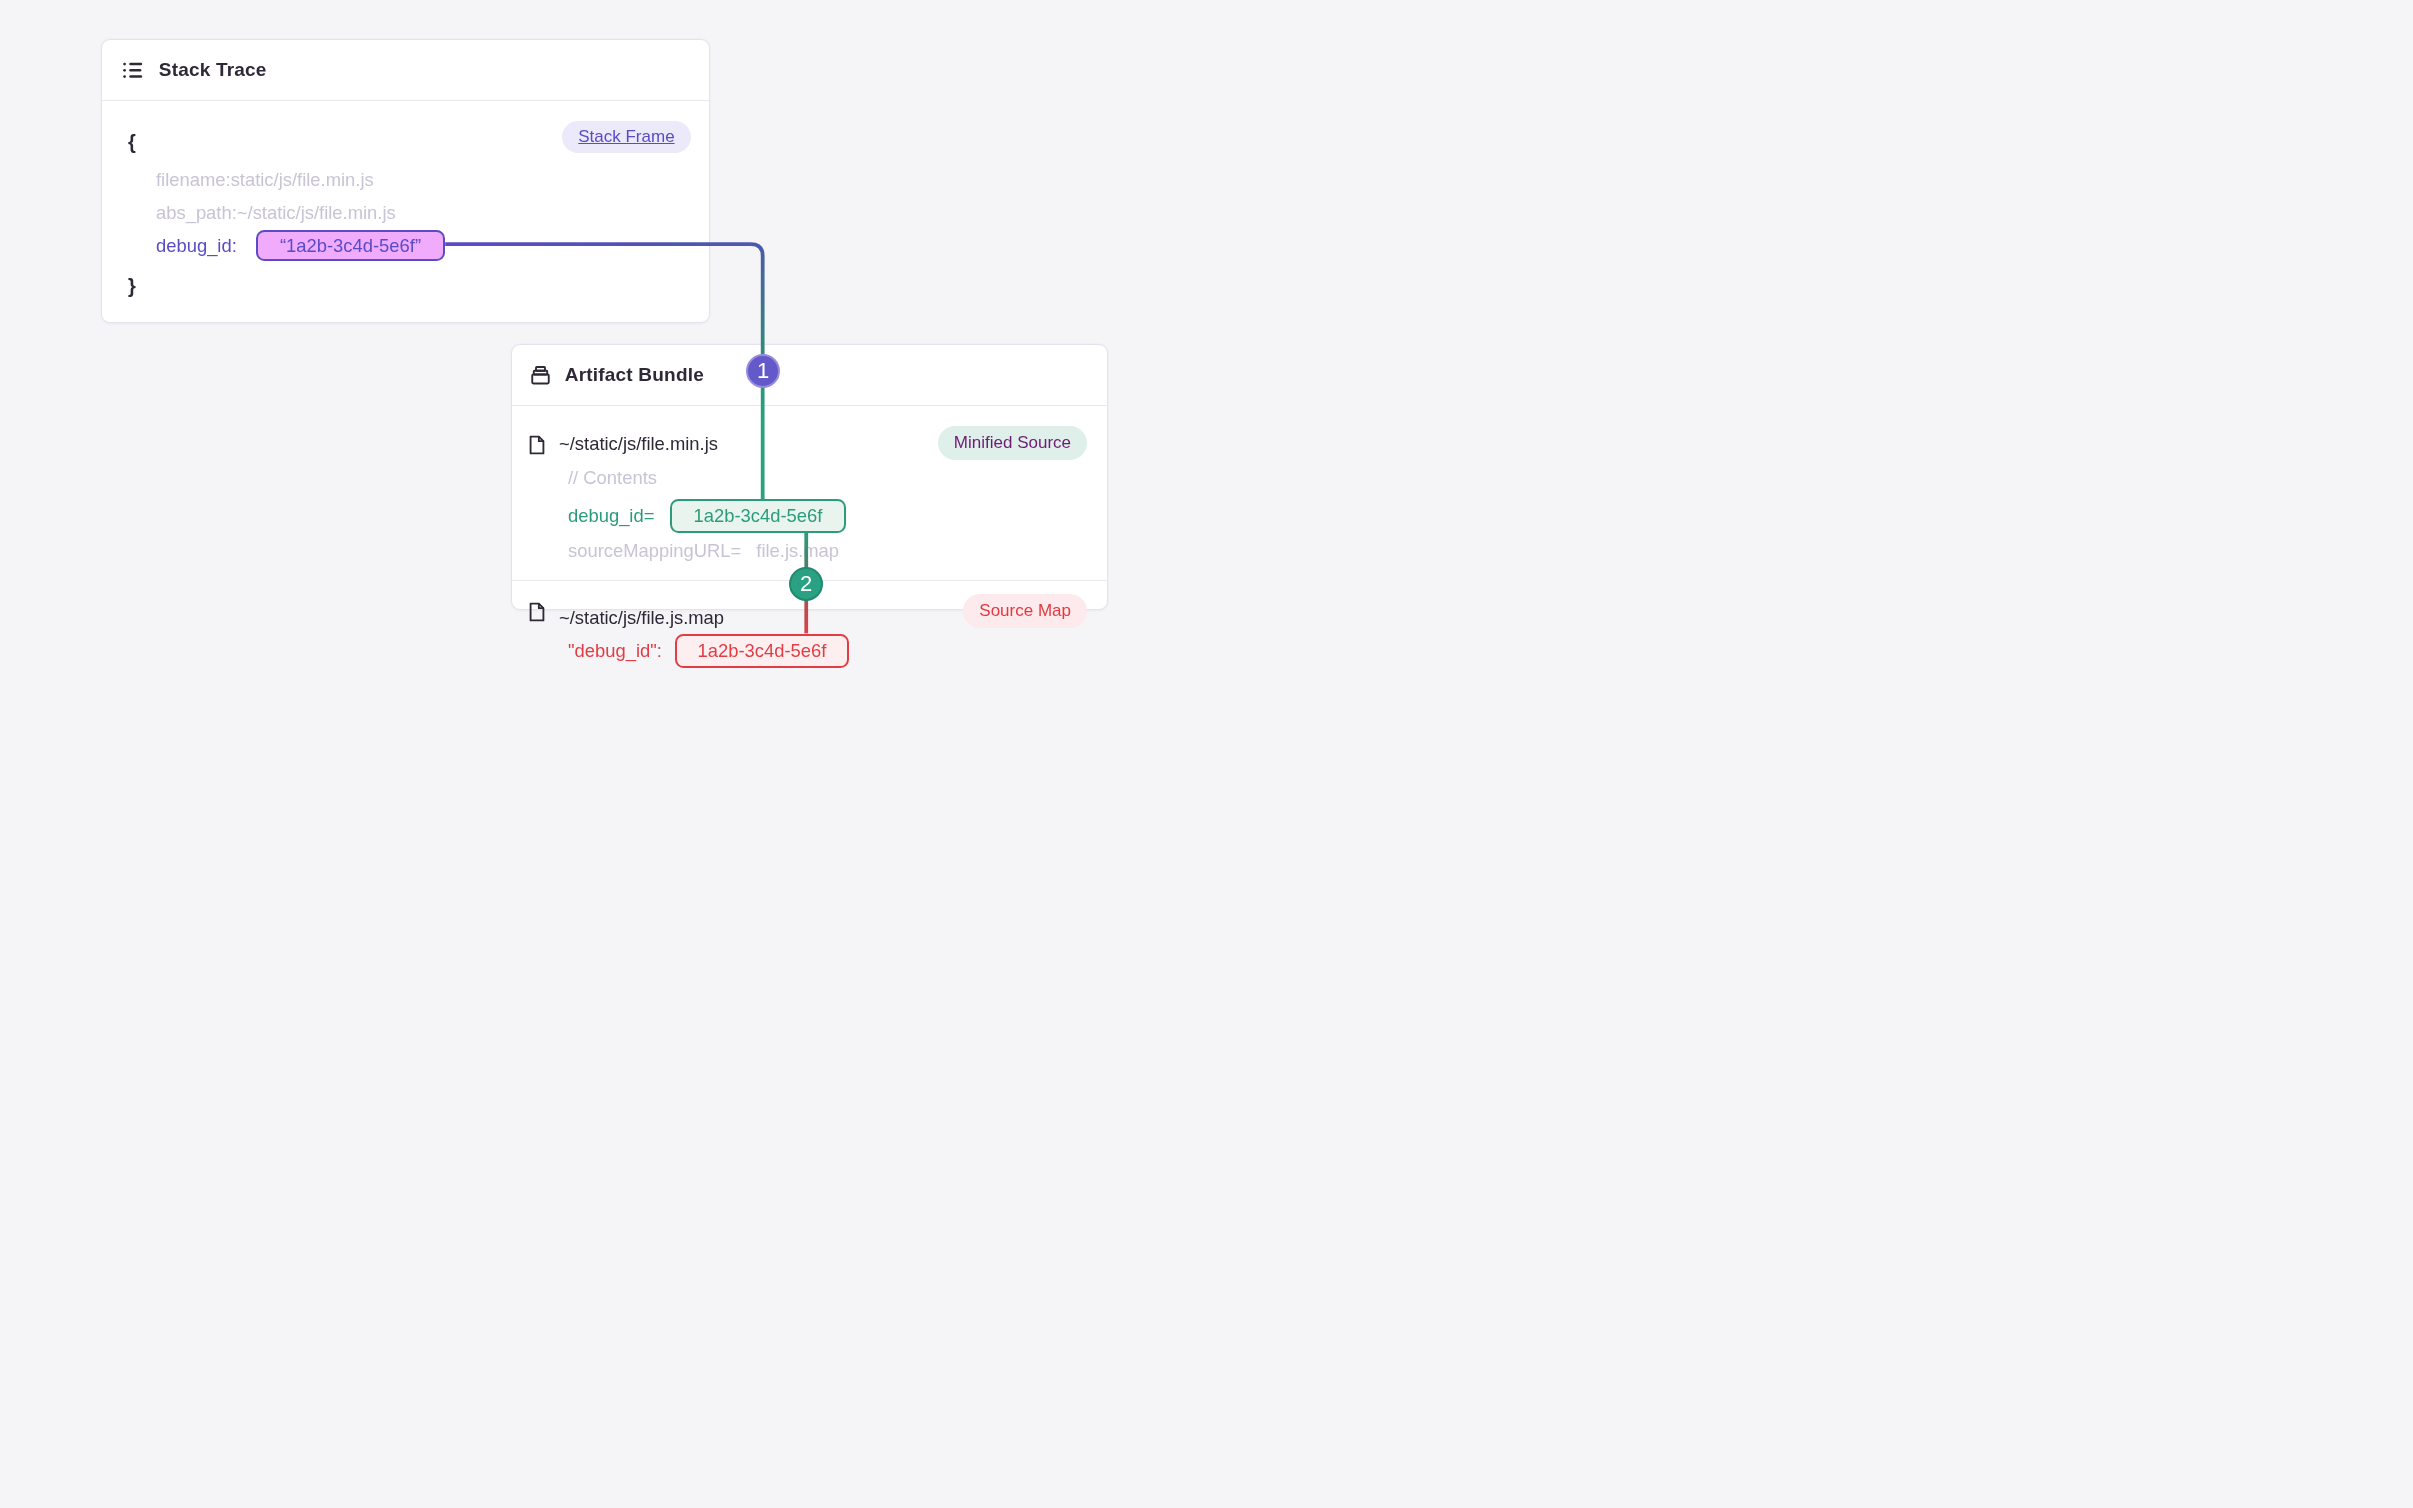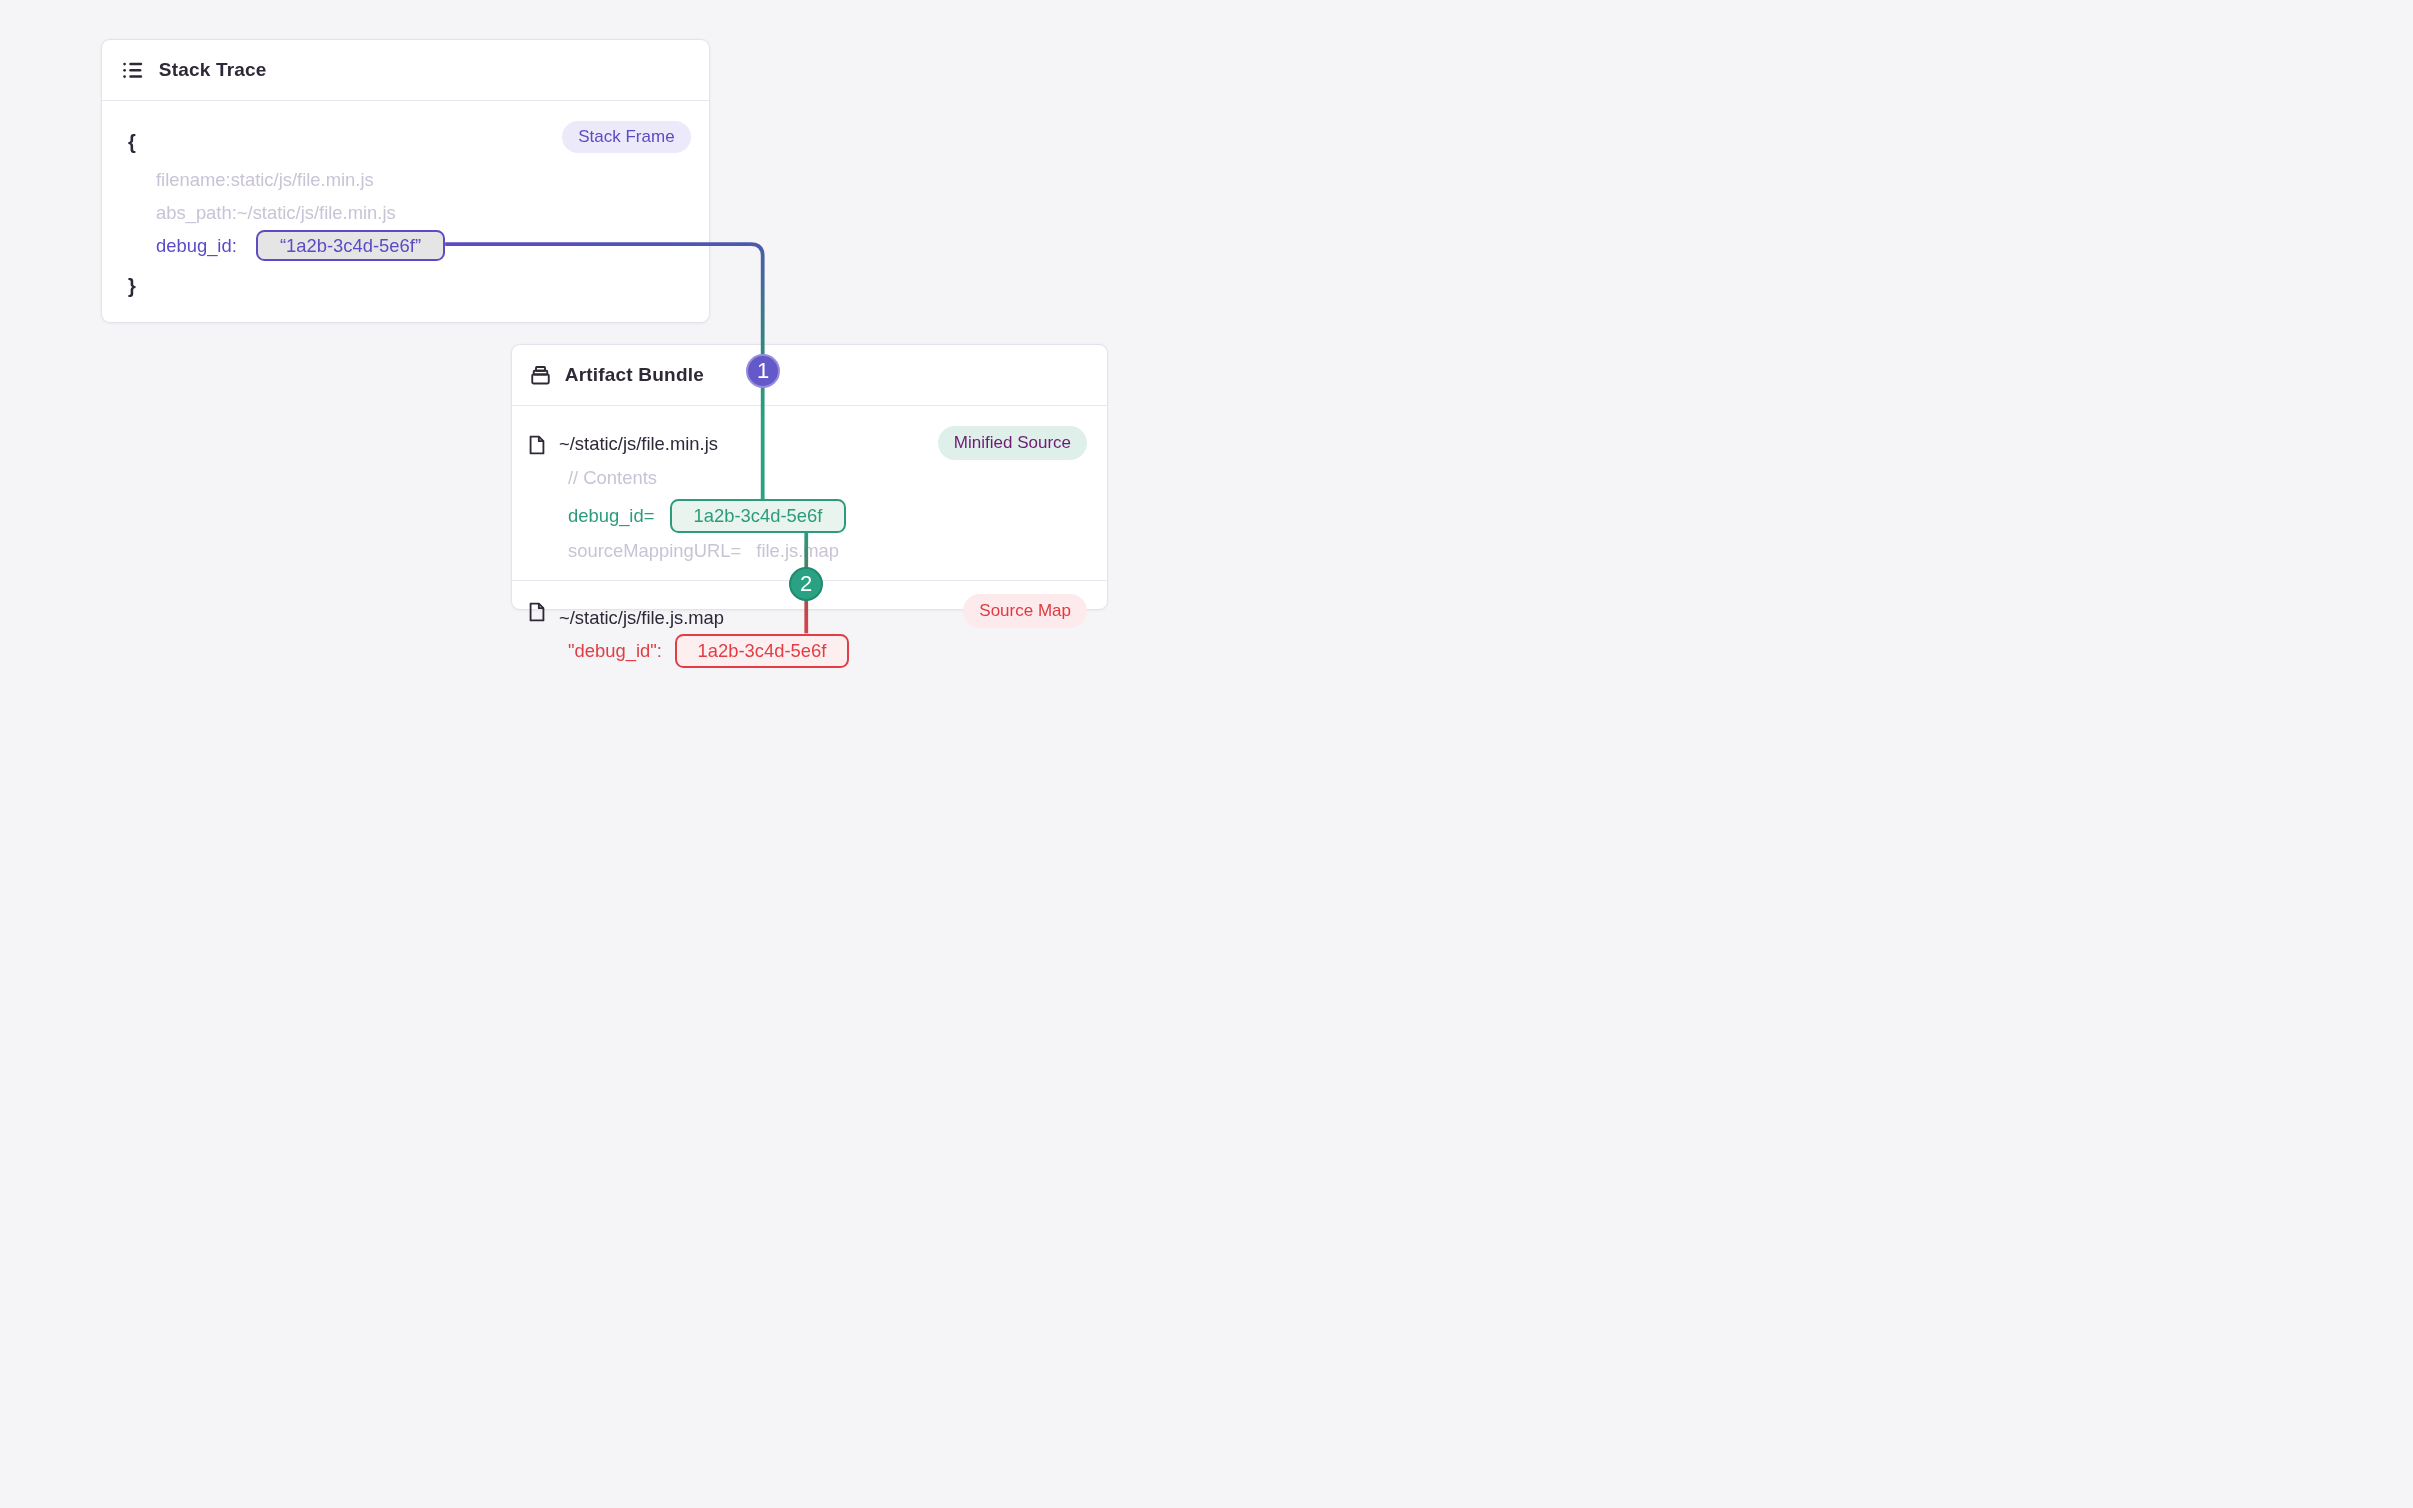--- a/index.html
+++ b/index.html
@@ -32,21 +32,21 @@
   .purple-text{color:#5b4bc4;}
   .green-text{color:#2b9b7c;}
   .red-text{color:#e03e44;}
   .brace{font-size:20px;font-weight:600;color:#2e2837;}
   .gap24{}
   .gap18{gap:15px;}
   .vbox{
     position:absolute;display:flex;align-items:center;justify-content:center;
     box-sizing:border-box;border-radius:8.4px;font-size:18.4px;
   }
-  .vbox-purple{border:2.1px solid #5b4bc4;background:#e5e5e5;color:#5b4bc4;}
+  .vbox-purple{border:2.1px solid #5b4bc4;background:#f0abfc;color:#5b4bc4;}
   .vbox-green{border:2.1px solid #2b9b7c;background:#e9f4ef;color:#2b9b7c;}
   .vbox-red{border:2.1px solid #e03e44;background:#fdeff0;color:#e03e44;}
   .badge{
     position:absolute;display:inline-flex;align-items:center;
     padding:0 16px;border-radius:17px;font-size:17px;height:32px;
   }
   .badge-purple{background:#eceafa;color:#5b4bc4;}
   .badge-green{background:#def0e9;color:#701a75;height:34px;}
   .badge-red{background:#fdeaec;color:#e03a40;height:34px;}
   .file-row-name{font-size:18.4px;font-weight:400;color:#2e2837;}
@@ -80,21 +80,21 @@
           <rect x="9" y="4.8" width="16" height="3" rx="1.5"></rect>
           <rect x="1.5" y="12.3" width="3.4" height="3.4" rx="1.7"></rect>
           <rect x="9" y="12.5" width="15" height="3" rx="1.5"></rect>
           <rect x="1.5" y="20" width="3.4" height="3.4" rx="1.7"></rect>
           <rect x="9" y="20.2" width="16" height="3" rx="1.5"></rect>
         </svg>
       </span>
       <h2 class="card-title">Stack Trace</h2>
     </header>
 
-    <span class="badge badge-purple" style="right:18.4px;top:81px;">Stack Frame</span>
+    <span class="badge badge-purple" style="right:18.4px;top:81px;text-decoration:underline;">Stack Frame</span>
 
     <div class="line" style="left:26px;top:85px;">
       <span class="brace">{</span>
     </div>
 
     <div class="line gap24" style="left:54px;top:123px;">
       <span class="code muted">filename:</span>
       <span class="code muted">static/js/file.min.js</span>
     </div>
 

